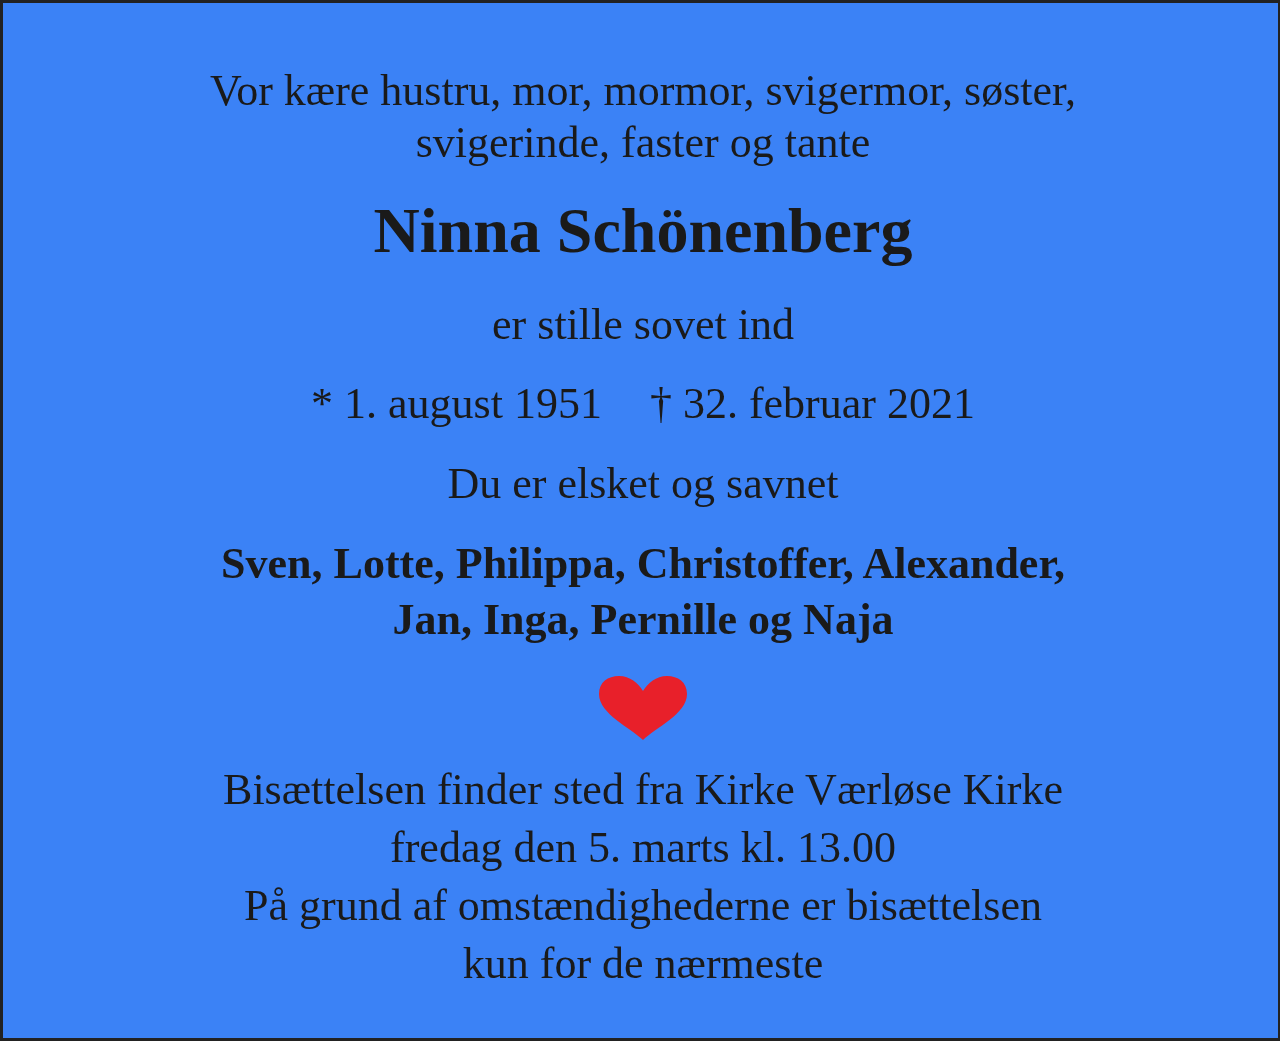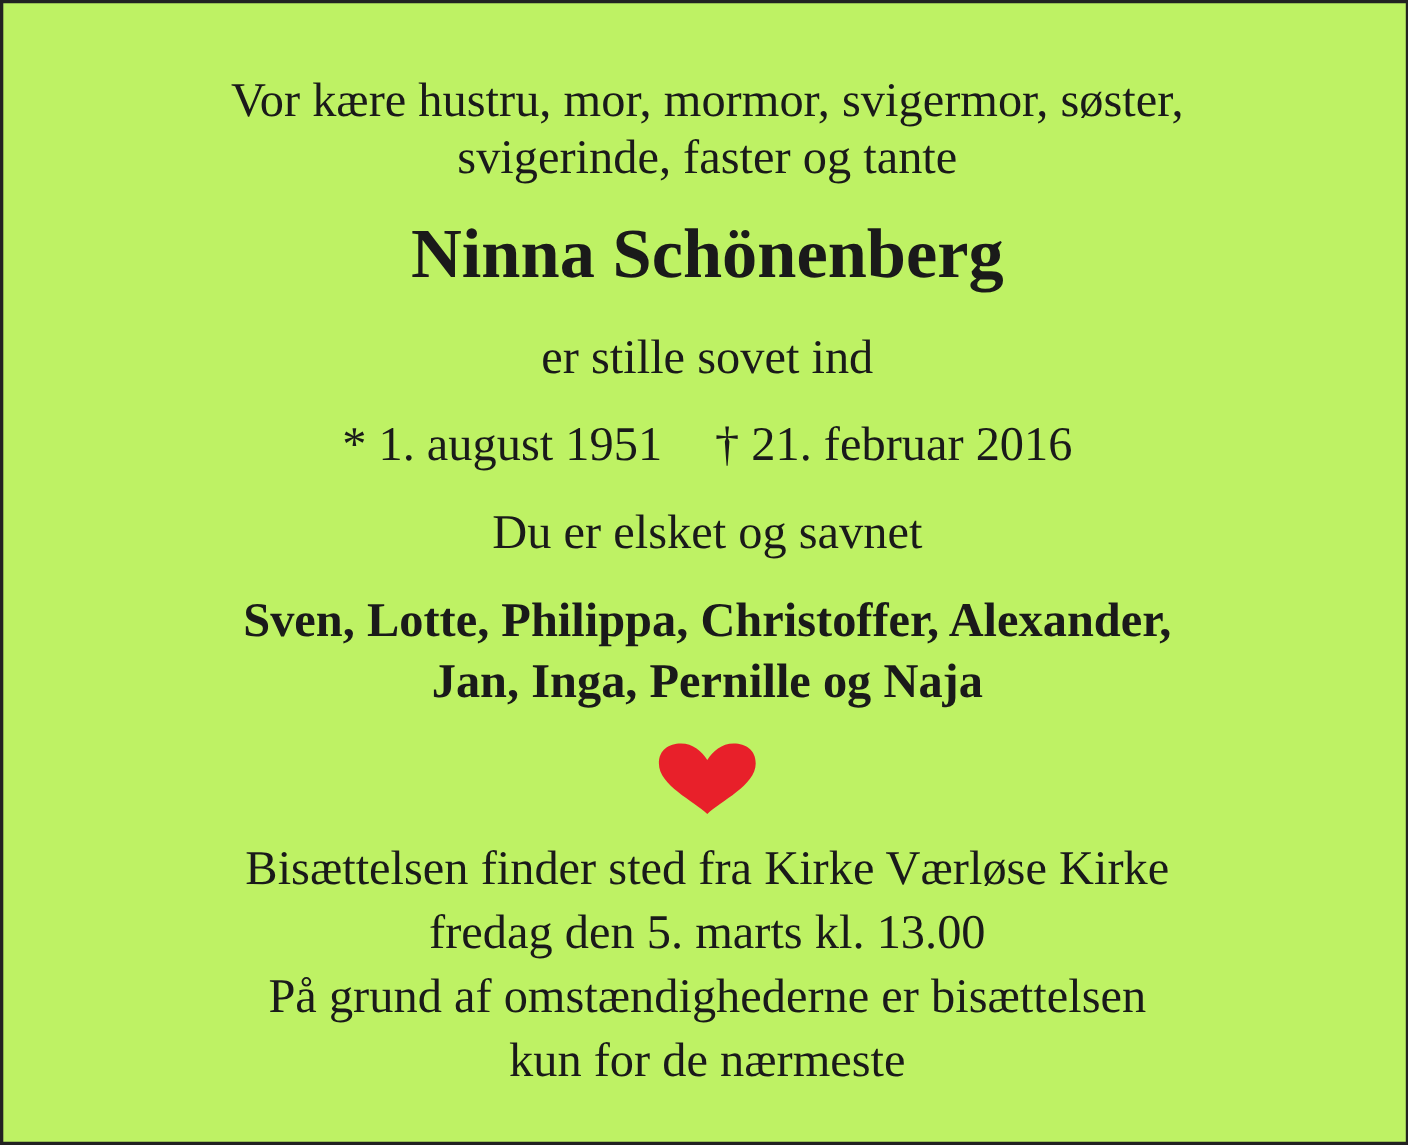--- a/index.html
+++ b/index.html
@@ -3,21 +3,21 @@
 <meta charset="utf-8">
 <style>
   html, body { margin: 0; padding: 0; background: #ffffff; }
   body { width: 1280px; height: 1041px; overflow: hidden; }
   .frame {
     position: absolute; left: 0; top: 0;
     width: 1280px; height: 1041px;
     box-sizing: border-box;
     border: 3px solid #222222;
     border-right-width: 2px;
-    background: #bef264;
+    background: #3b82f6;
     font-family: "Liberation Serif", "DejaVu Serif", serif;
     color: #1a1a1a;
     text-align: center;
   }
   .line { position: absolute; left: 0; width: 1280px; white-space: nowrap; }
   .intro { font-size: 44px; line-height: 52px; top: 62px; }
   .name { font-size: 64px; font-weight: bold; top: 190px; line-height: 76px; }
   .sub { font-size: 44px; top: 296px; line-height: 52px; }
   .dates { font-size: 44px; top: 375px; line-height: 52px; }
   .dates .gap { display: inline-block; width: 48px; }
@@ -34,21 +34,21 @@
   <div class="line intro">
     <div>Vor kære hustru, mor, mormor, svigermor, søster,</div>
     <div>svigerinde, faster og tante</div>
   </div>
 
   <div class="line name">Ninna Schönenberg</div>
 
   <div class="line sub">er stille sovet ind</div>
 
   <div class="line dates">
-    <span>* 1. august 1951</span><span class="gap"></span><span>† 21. februar 2016</span>
+    <span>* 1. august 1951</span><span class="gap"></span><span>† 32. februar 2021</span>
   </div>
 
   <div class="line love">Du er elsket og savnet</div>
 
   <div class="line family">
     <div>Sven, Lotte, Philippa, Christoffer, Alexander,</div>
     <div>Jan, Inga, Pernille og Naja</div>
   </div>
 
   <svg class="heart" viewBox="0 0 96 68">

